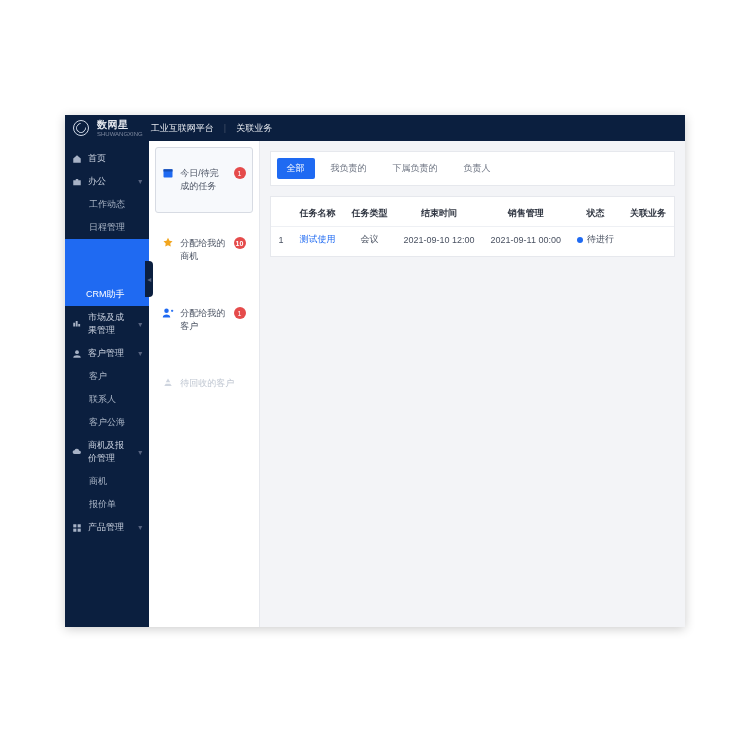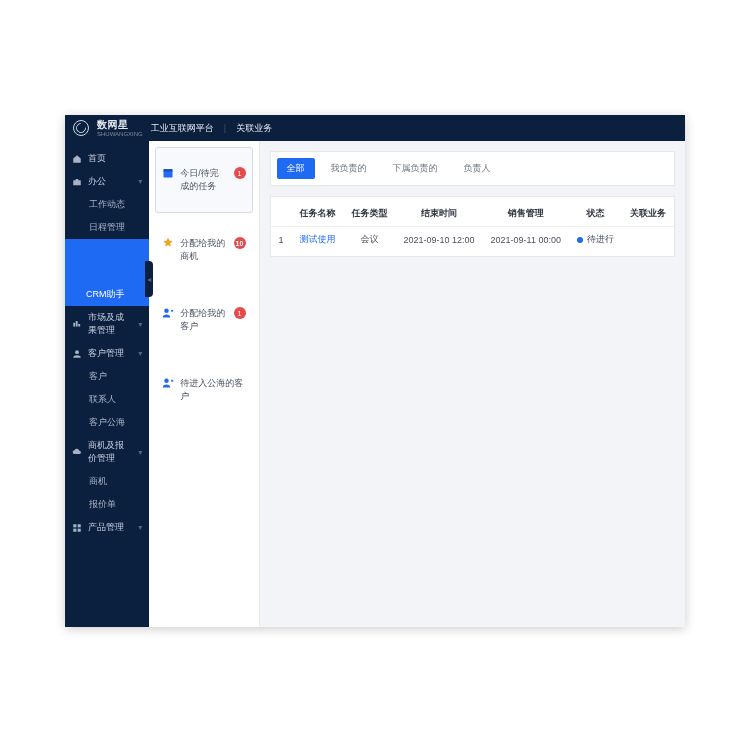--- a/index.html
+++ b/index.html
@@ -198,29 +198,28 @@
         <span class="sec-ico">
               <svg viewBox="0 0 16 16" fill="#1f6af2">
                 <circle cx="6" cy="5" r="3"></circle>
                 <path d="M1 14c0-3 2.5-4 5-4s5 1 5 4z"></path>
                 <path d="M12 5h3M13.5 3.5v3" stroke="#1f6af2" stroke-width="1.4"></path>
               </svg>
             </span>
         <span class="sec-label">分配给我的客户</span>
         <span class="badge red">1</span>
       </div>
-      <div class="sec-row">
-        <span class="sec-ico">
-              <svg viewBox="0 0 16 16" fill="#1f6af2">
-                <circle cx="6" cy="5" r="3"></circle>
-                <path d="M1 14c0-3 2.5-4 5-4s5 1 5 4z"></path>
-                <path d="M12 5h3M13.5 3.5v3" stroke="#1f6af2" stroke-width="1.4"></path>
-              </svg>
-            </span>
-        <span class="sec-label">待进入公海的客户</span>
+      <div class="sec-row disabled">
+        <span class="sec-ico">
+              <svg viewBox="0 0 16 16" fill="#cfd5df">
+                <path d="M3 12h10l-2-3H5z"></path>
+                <path d="M8 2l3 5H5z"></path>
+              </svg>
+            </span>
+        <span class="sec-label">待回收的客户</span>
       </div>
     </div>
 
     <div class="main">
       <div class="tabs">
         <div class="tab active">全部</div>
         <div class="tab">我负责的</div>
         <div class="tab">下属负责的</div>
         <div class="tab">负责人</div>
       </div>

